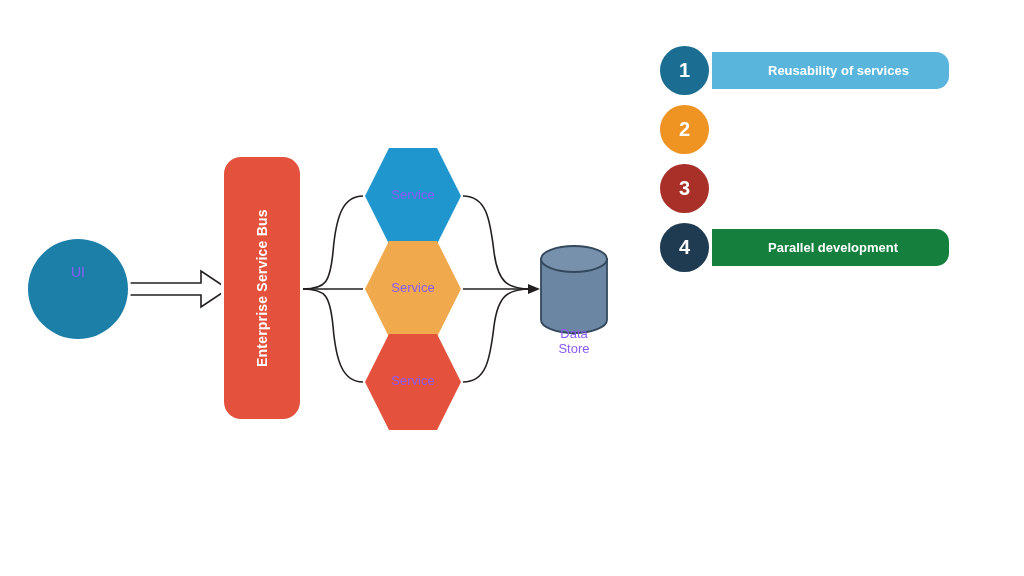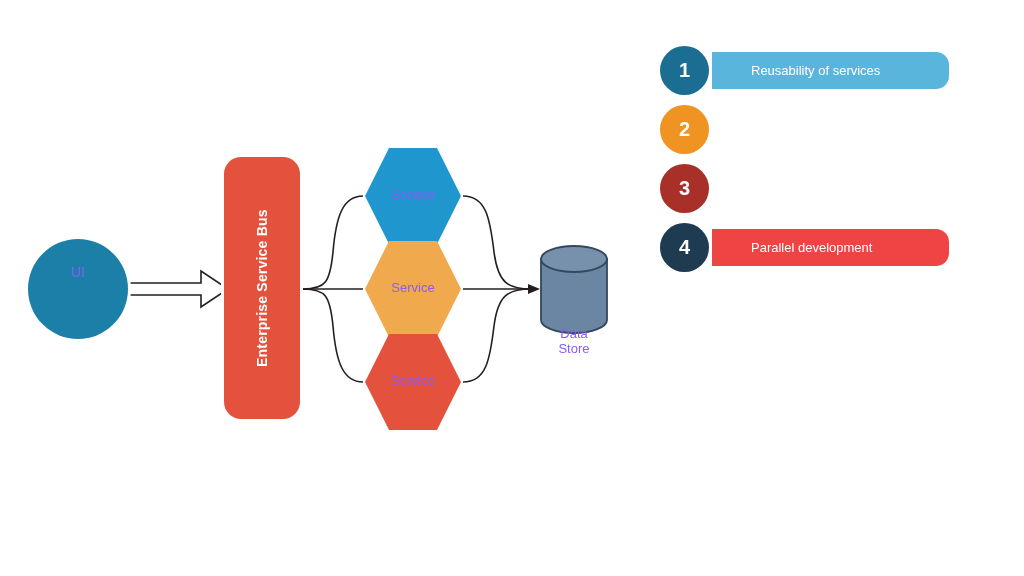--- a/index.html
+++ b/index.html
@@ -102,24 +102,24 @@
   }
   .legend-bar {
     position: absolute;
     left: 52px; top: 6px;
     width: 237px; height: 37px;
     border-radius: 0 13px 13px 0;
     display: flex;
     align-items: center;
   }
   .legend-bar-text {
-    margin-left: 39px;
+    margin-left: 56px;
     color: #ffffff;
     font-size: 13px;
-    font-weight: normal;
+    font-weight: bold;
     white-space: nowrap;
   }
   .legend-circle {
     position: absolute;
     left: 0px; top: 0px;
     width: 49px; height: 49px;
     border-radius: 50%;
     box-shadow: 0 0 0 3px #ffffff;
     display: flex;
     align-items: center;
@@ -197,21 +197,21 @@
     </div>
   </div>
 
   <div class="legend-row">
     <div class="legend-circle" style="background:#a83028">
       <span>3</span>
     </div>
   </div>
 
   <div class="legend-row">
-    <div class="legend-bar" style="background:#ef4444">
+    <div class="legend-bar" style="background:#15803d">
       <span class="legend-bar-text">Parallel development</span>
     </div>
     <div class="legend-circle" style="background:#1f3b52">
       <span>4</span>
     </div>
   </div>
 
 </div>
 
 </body></html>

